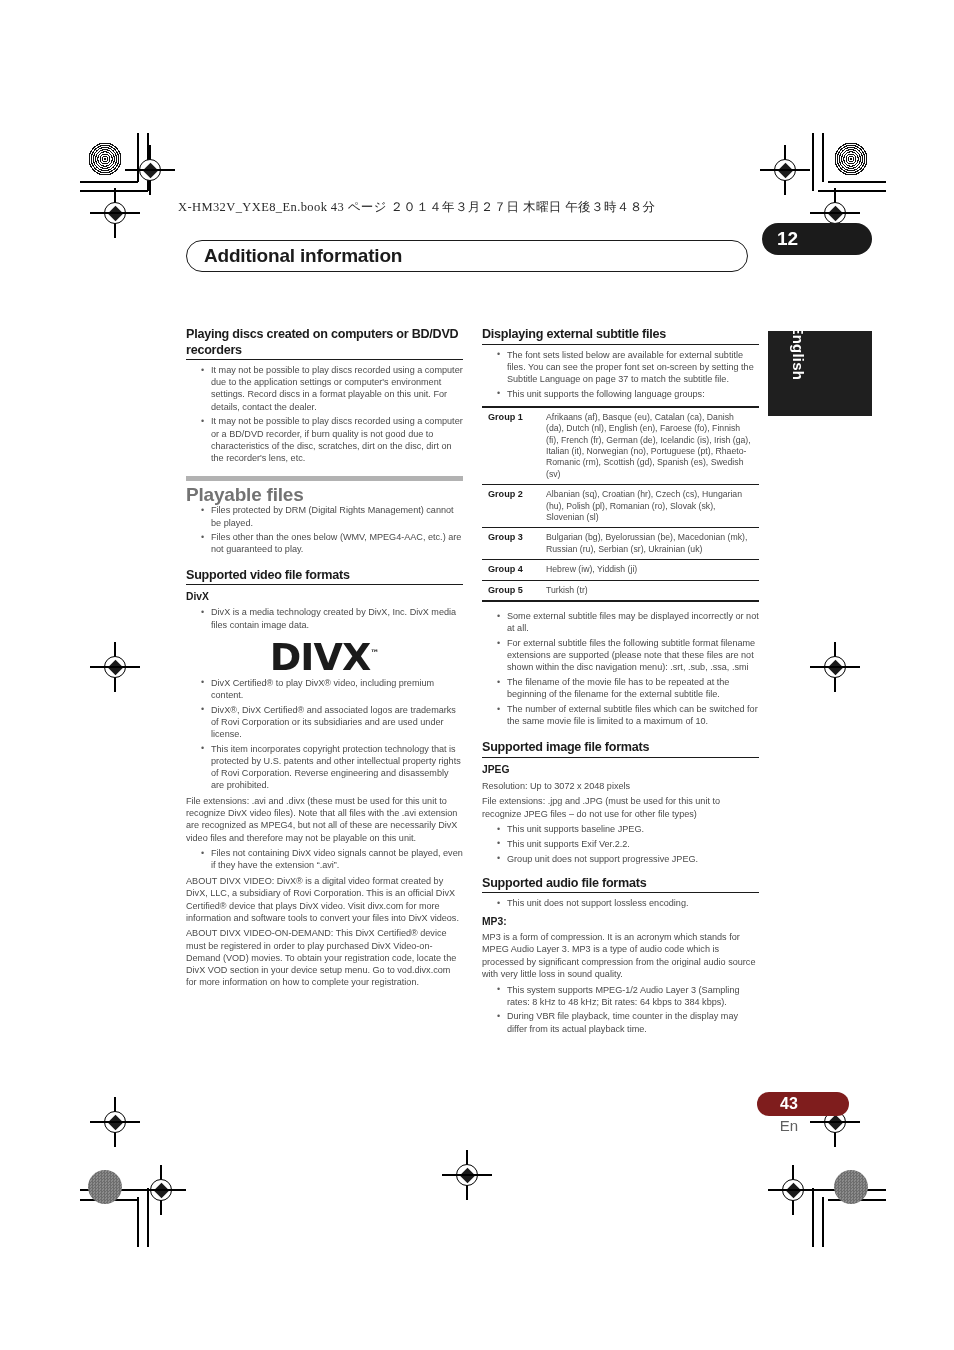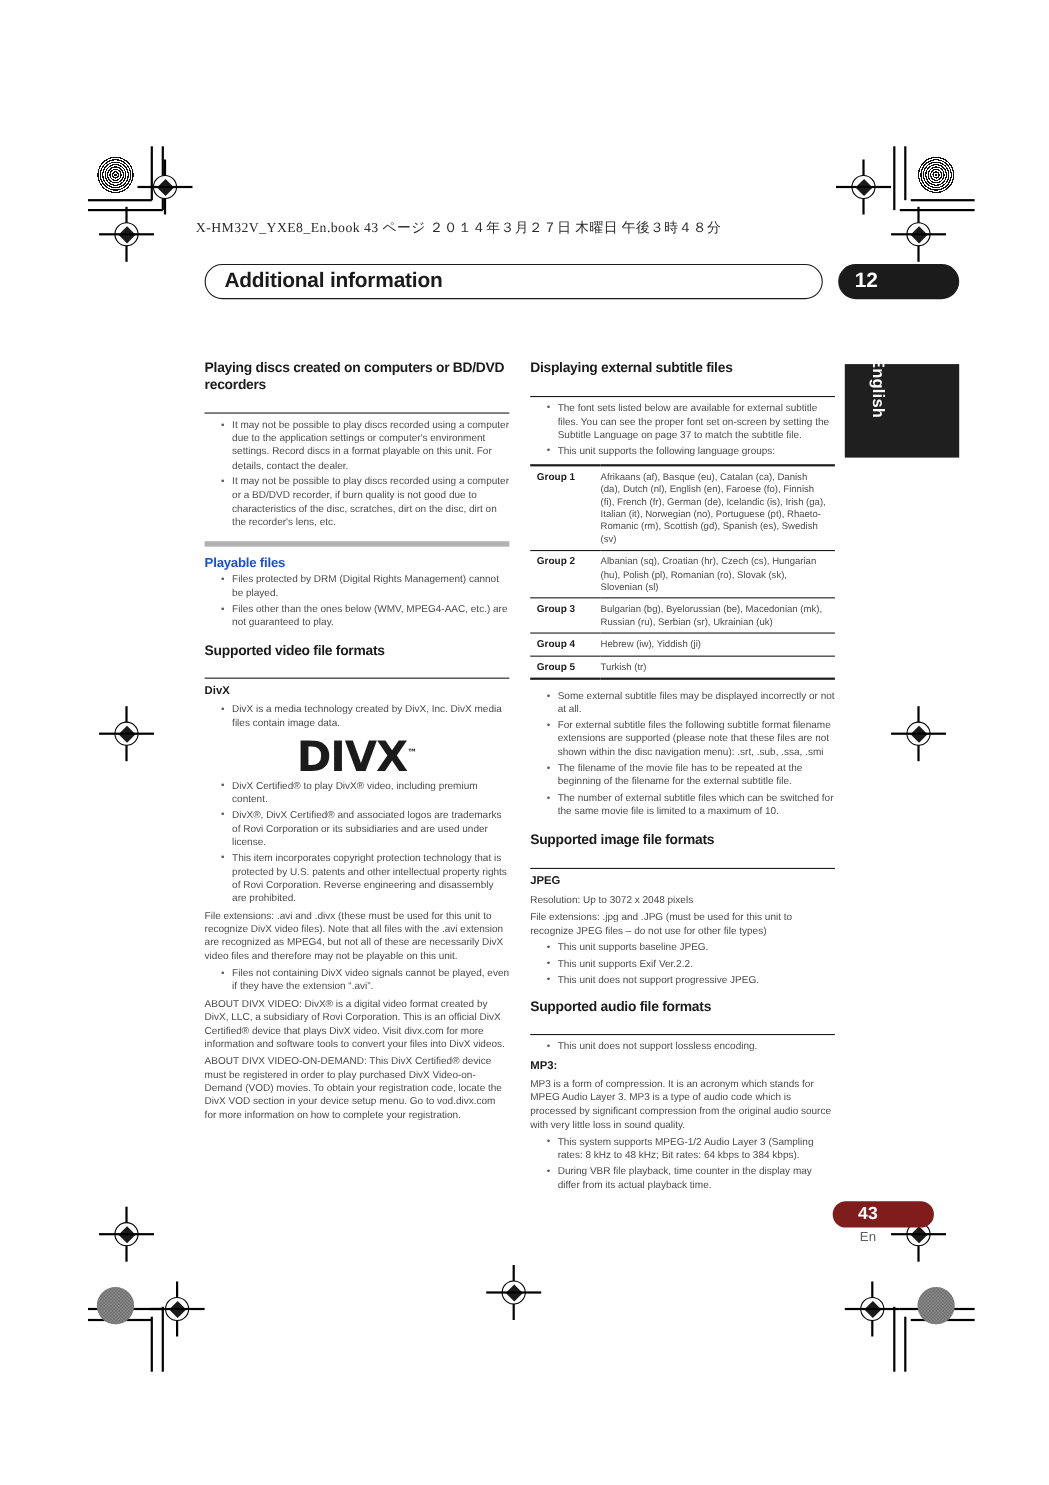--- a/index.html
+++ b/index.html
@@ -73,21 +73,21 @@
     display: flex; align-items: center;
   }
   .chapter-title {
     font-size: 19px; font-weight: bold;
     color: #1b1b1b;
     padding-left: 17px;
     letter-spacing: -0.2px;
   }
   .chapter-num {
     position: absolute;
-    left: 762px; top: 240px;
+    left: 762px; top: 223px;
     width: 110px; height: 32px;
     background: #1b1b1b;
     border-radius: 16px;
     color: #fff;
     font-size: 19px; font-weight: bold;
     display: flex; align-items: center;
     padding-left: 15px;
   }
 
   
@@ -120,27 +120,27 @@
   .col.left  { left: 186px; }
   .col.right { left: 482px; }
 
   h2.sec {
     font-size: 12.6px;
     font-weight: bold;
     color: #1b1b1b;
     margin: 0 0 4px 0;
     line-height: 15.5px;
     border-bottom: 1.4px solid #1b1b1b;
-    padding-bottom: 17px;
+    padding-bottom: 1px;
     letter-spacing: -0.25px;
   }
   h2.plain {
-    font-size: 12px;
+    font-size: 19px;
     font-weight: bold;
-    color: #1d4ed8;
+    color: #737373;
     margin: 0 0 3px 0;
     border: 0;
     letter-spacing: -0.2px;
   }
   h3.sub {
     font-size: 10.3px;
     font-weight: bold;
     color: #1b1b1b;
     margin: 6px 0 2px 0;
   }
@@ -222,21 +222,21 @@
     color: #fff;
     font-size: 16px; font-weight: bold;
     display: flex; align-items: center; justify-content: center;
     padding-right: 28px;
   }
   .pagelang {
     position: absolute;
     left: 757px; top: 1117px;
     width: 92px;
     text-align: center;
-    font-size: 12px;
+    font-size: 15px;
     color: #5f5f5f;
     padding-right: 28px;
   }
 </style>
 </head>
 <body>
 
 <div>
 
   <div class="density" style="left:88px; top:142px;"></div>
@@ -403,21 +403,21 @@
     <li>The number of external subtitle files which can be switched for the same movie file is limited to a maximum of 10.</li>
   </ul>
 
   <h2 class="sec" style="margin-top:13px;">Supported image file formats</h2>
   <h3 class="sub">JPEG</h3>
   <p class="para">Resolution: Up to 3072 x 2048 pixels</p>
   <p class="para">File extensions: .jpg and .JPG (must be used for this unit to recognize JPEG files – do not use for other file types)</p>
   <ul class="bl">
     <li>This unit supports baseline JPEG.</li>
     <li>This unit supports Exif Ver.2.2.</li>
-    <li>This unit does not support progressive JPEG.</li>
+    <li>Group unit does not support progressive JPEG.</li>
   </ul>
 
   <h2 class="sec" style="margin-top:11px;">Supported audio file formats</h2>
   <ul class="bl">
     <li>This unit does not support lossless encoding.</li>
   </ul>
   <h3 class="sub">MP3:</h3>
   <p class="para">MP3 is a form of compression. It is an acronym which stands for MPEG Audio Layer 3. MP3 is a type of audio code which is processed by significant compression from the original audio source with very little loss in sound quality.</p>
   <ul class="bl">
     <li>This system supports MPEG-1/2 Audio Layer 3 (Sampling rates: 8 kHz to 48 kHz; Bit rates: 64 kbps to 384 kbps).</li>

